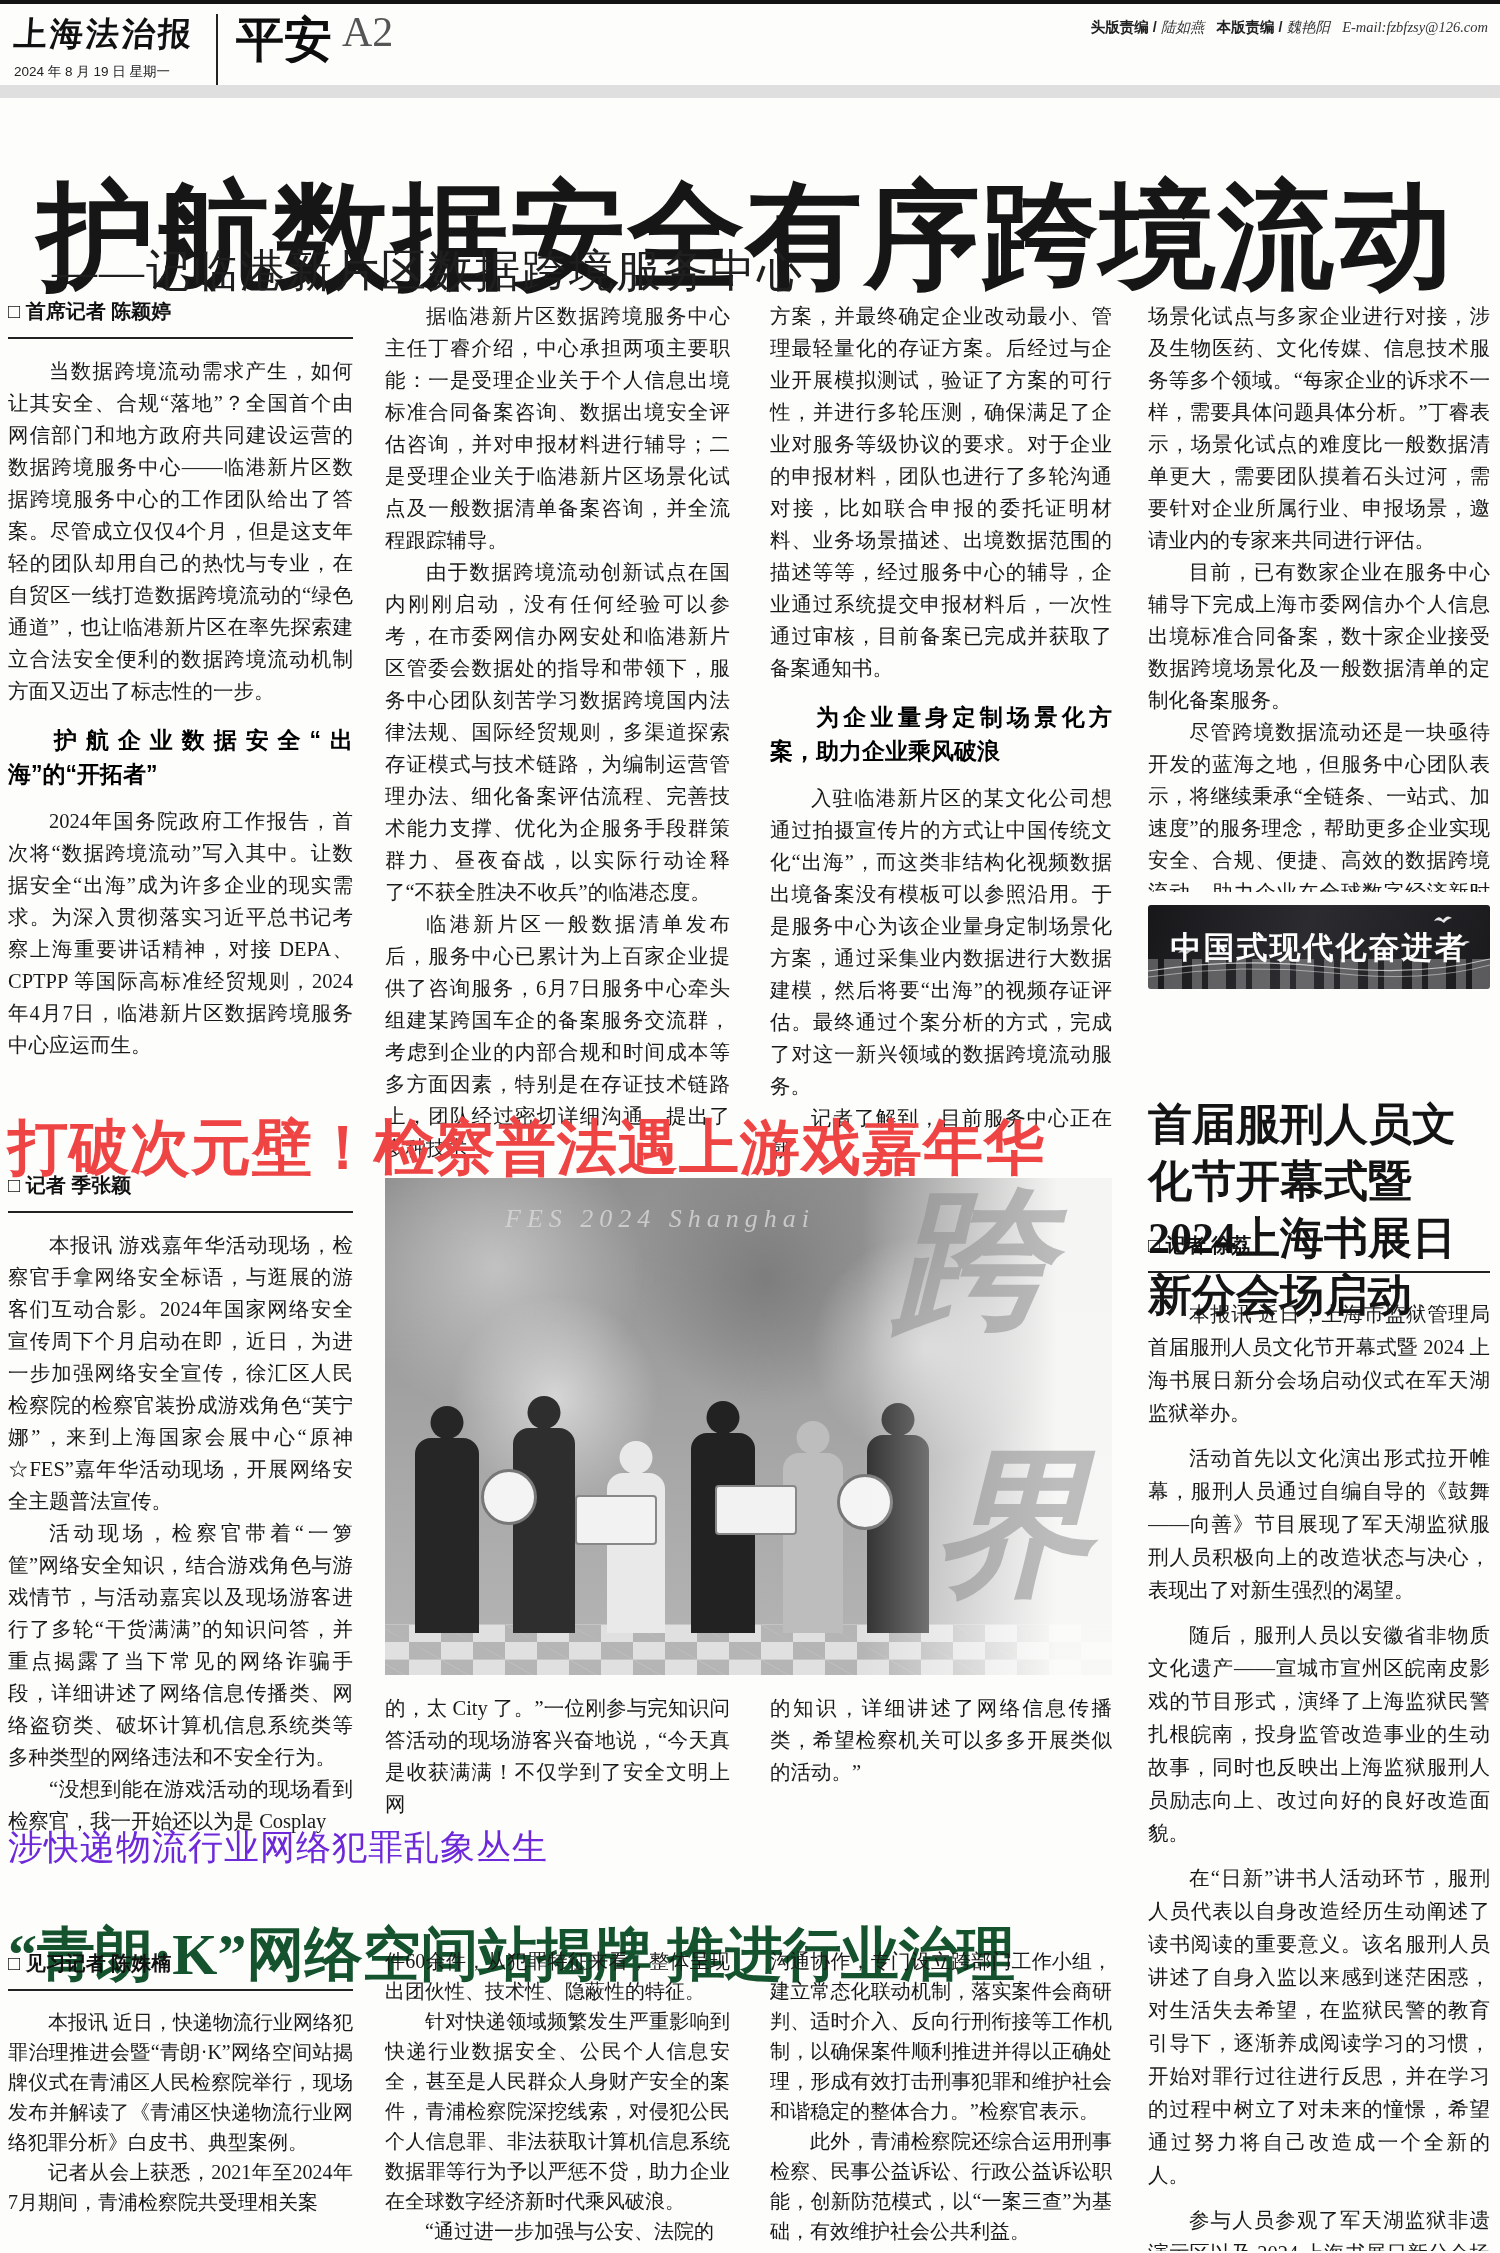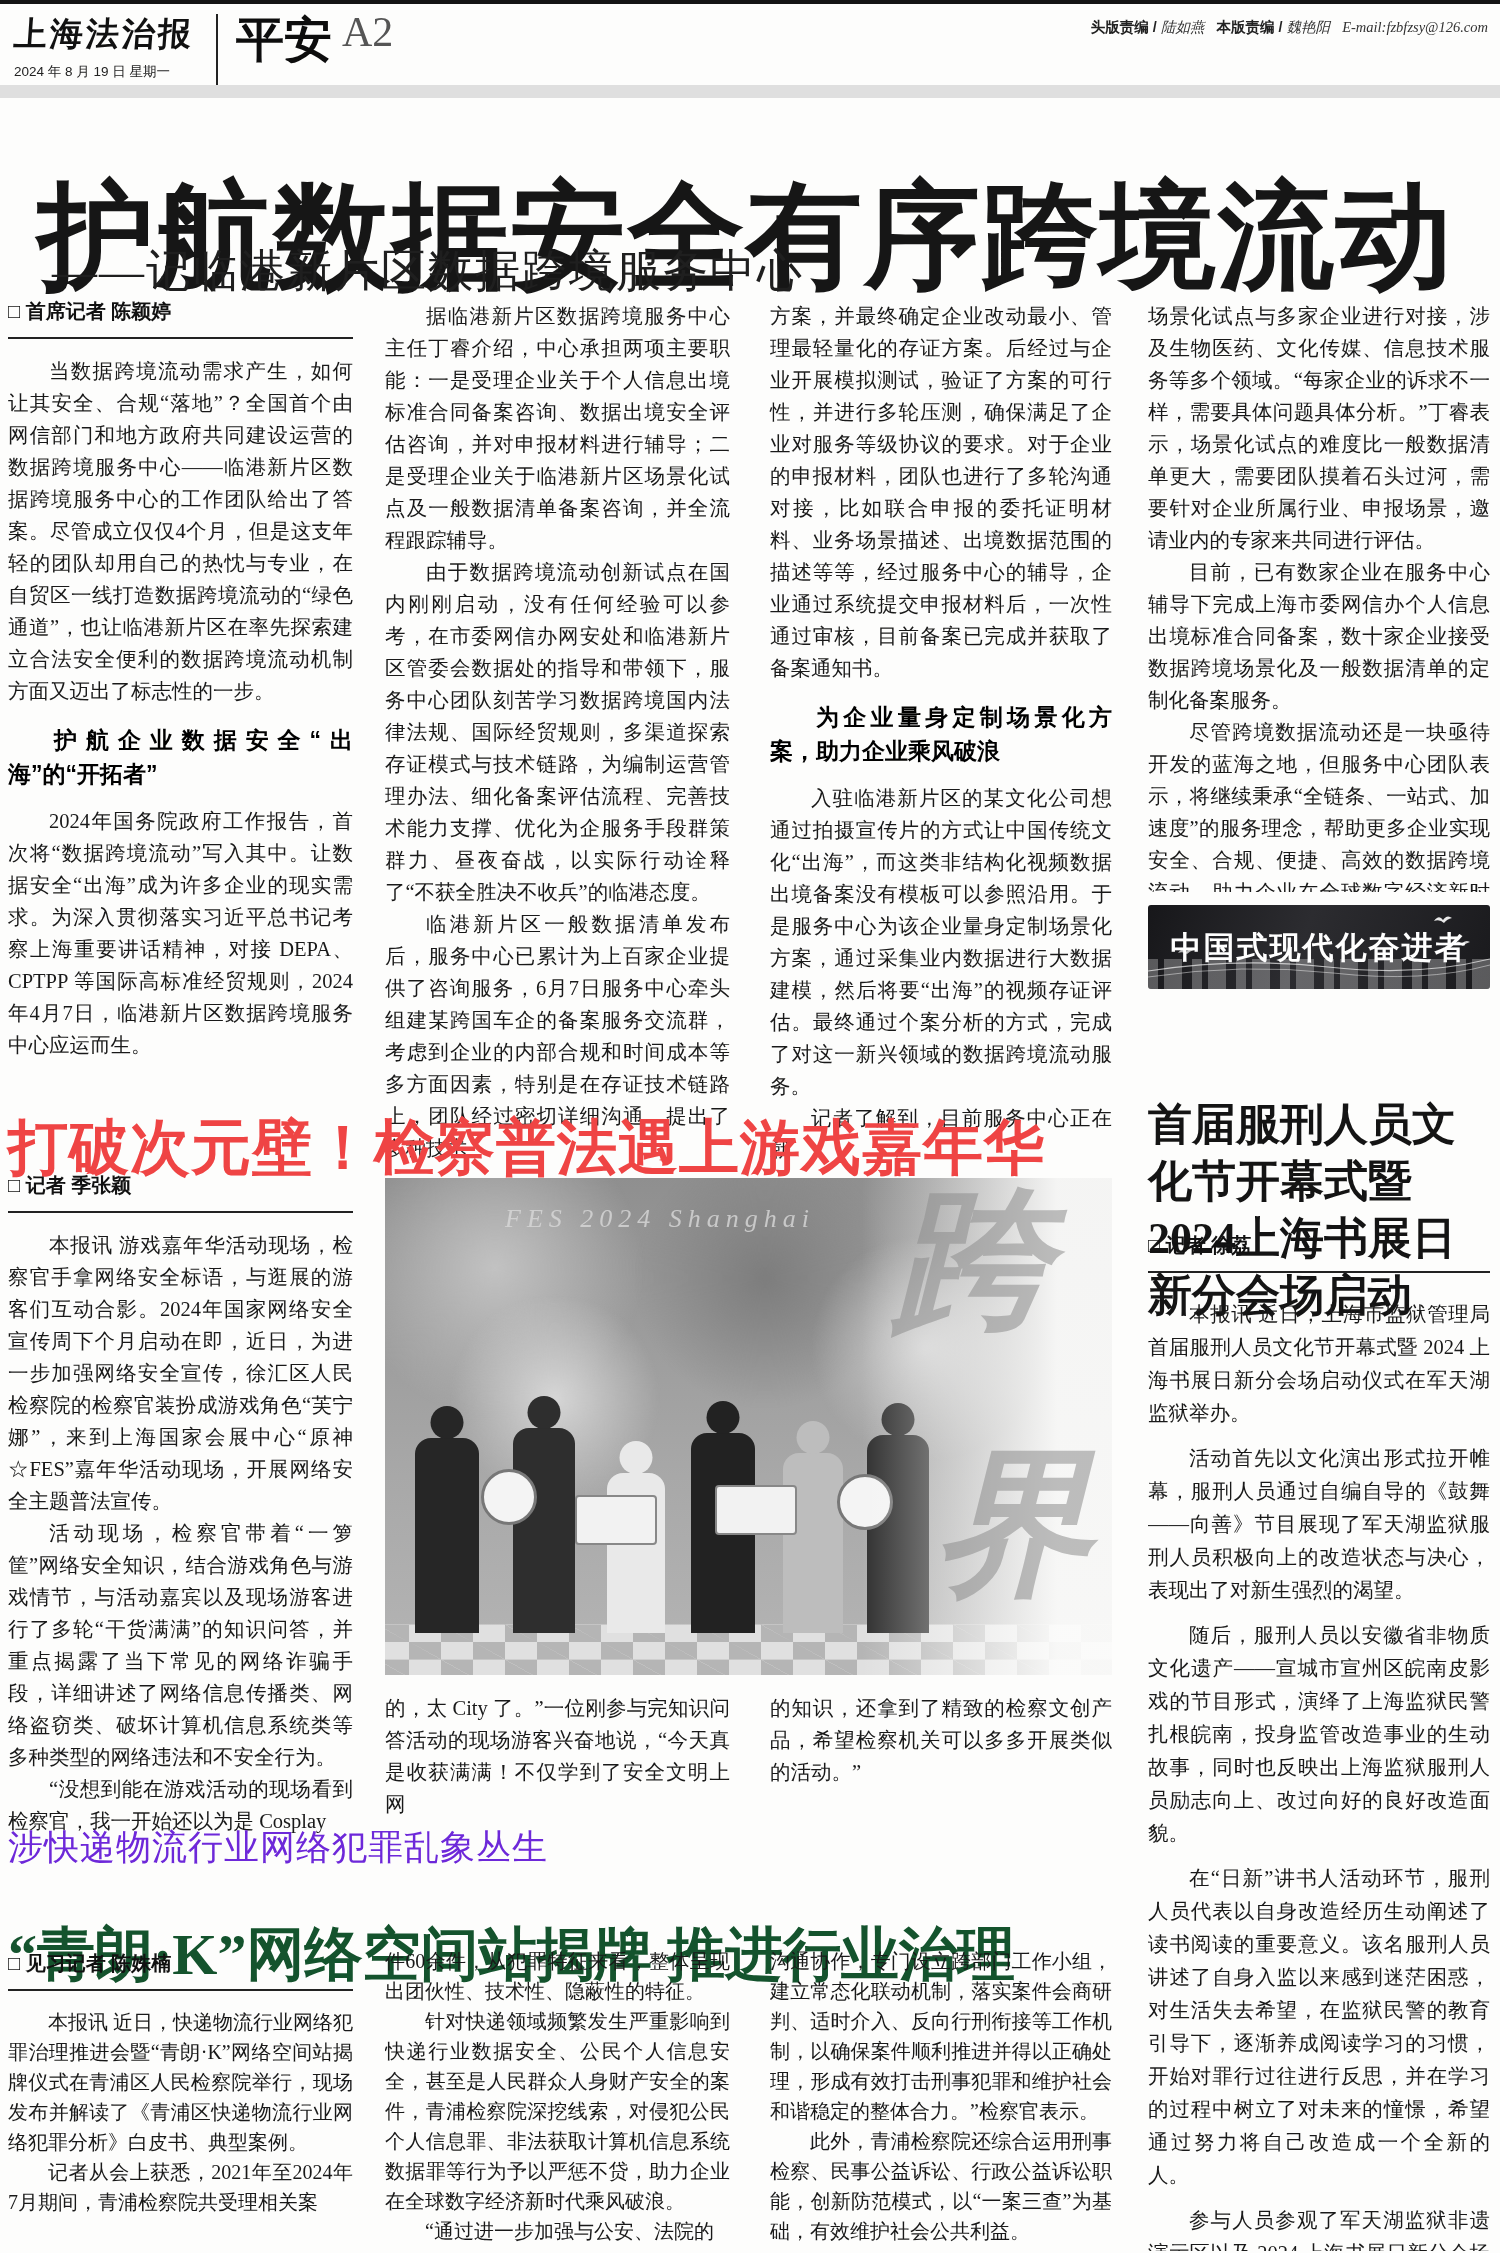--- a/index.html
+++ b/index.html
@@ -188,21 +188,21 @@
     <div class="sign-round" style="left:452px;bottom:145px;"></div>
     <div class="photo-fade"></div>
     <div class="wm wm1">跨</div>
     <div class="wm wm2">界</div>
   </div>
 
   <div class="col c-a2-2">
       <p class="para cont">的，太 City 了。”一位刚参与完知识问答活动的现场游客兴奋地说，“今天真是收获满满！不仅学到了安全文明上网</p>
     </div>
   <div class="col c-a2-3">
-      <p class="para cont">的知识，还拿到了精致的检察文创产品，希望检察机关可以多多开展类似的活动。”</p>
+      <p class="para cont">的知识，详细讲述了网络信息传播类，希望检察机关可以多多开展类似的活动。”</p>
     </div>
 
   <div class="a3-kicker">涉快递物流行业网络犯罪乱象丛生</div>
   <h2 class="a3-headline">“青朗·K”网络空间站揭牌 推进行业治理</h2>
   <div class="col c-a3-1">
     <div class="byline">□ 见习记者 陈姝楠</div>
     <div class="byline-rule"></div>
     <div>
         <p class="para">本报讯 近日，快递物流行业网络犯罪治理推进会暨“青朗·K”网络空间站揭牌仪式在青浦区人民检察院举行，现场发布并解读了《青浦区快递物流行业网络犯罪分析》白皮书、典型案例。</p>
         <p class="para">记者从会上获悉，2021年至2024年7月期间，青浦检察院共受理相关案</p>

